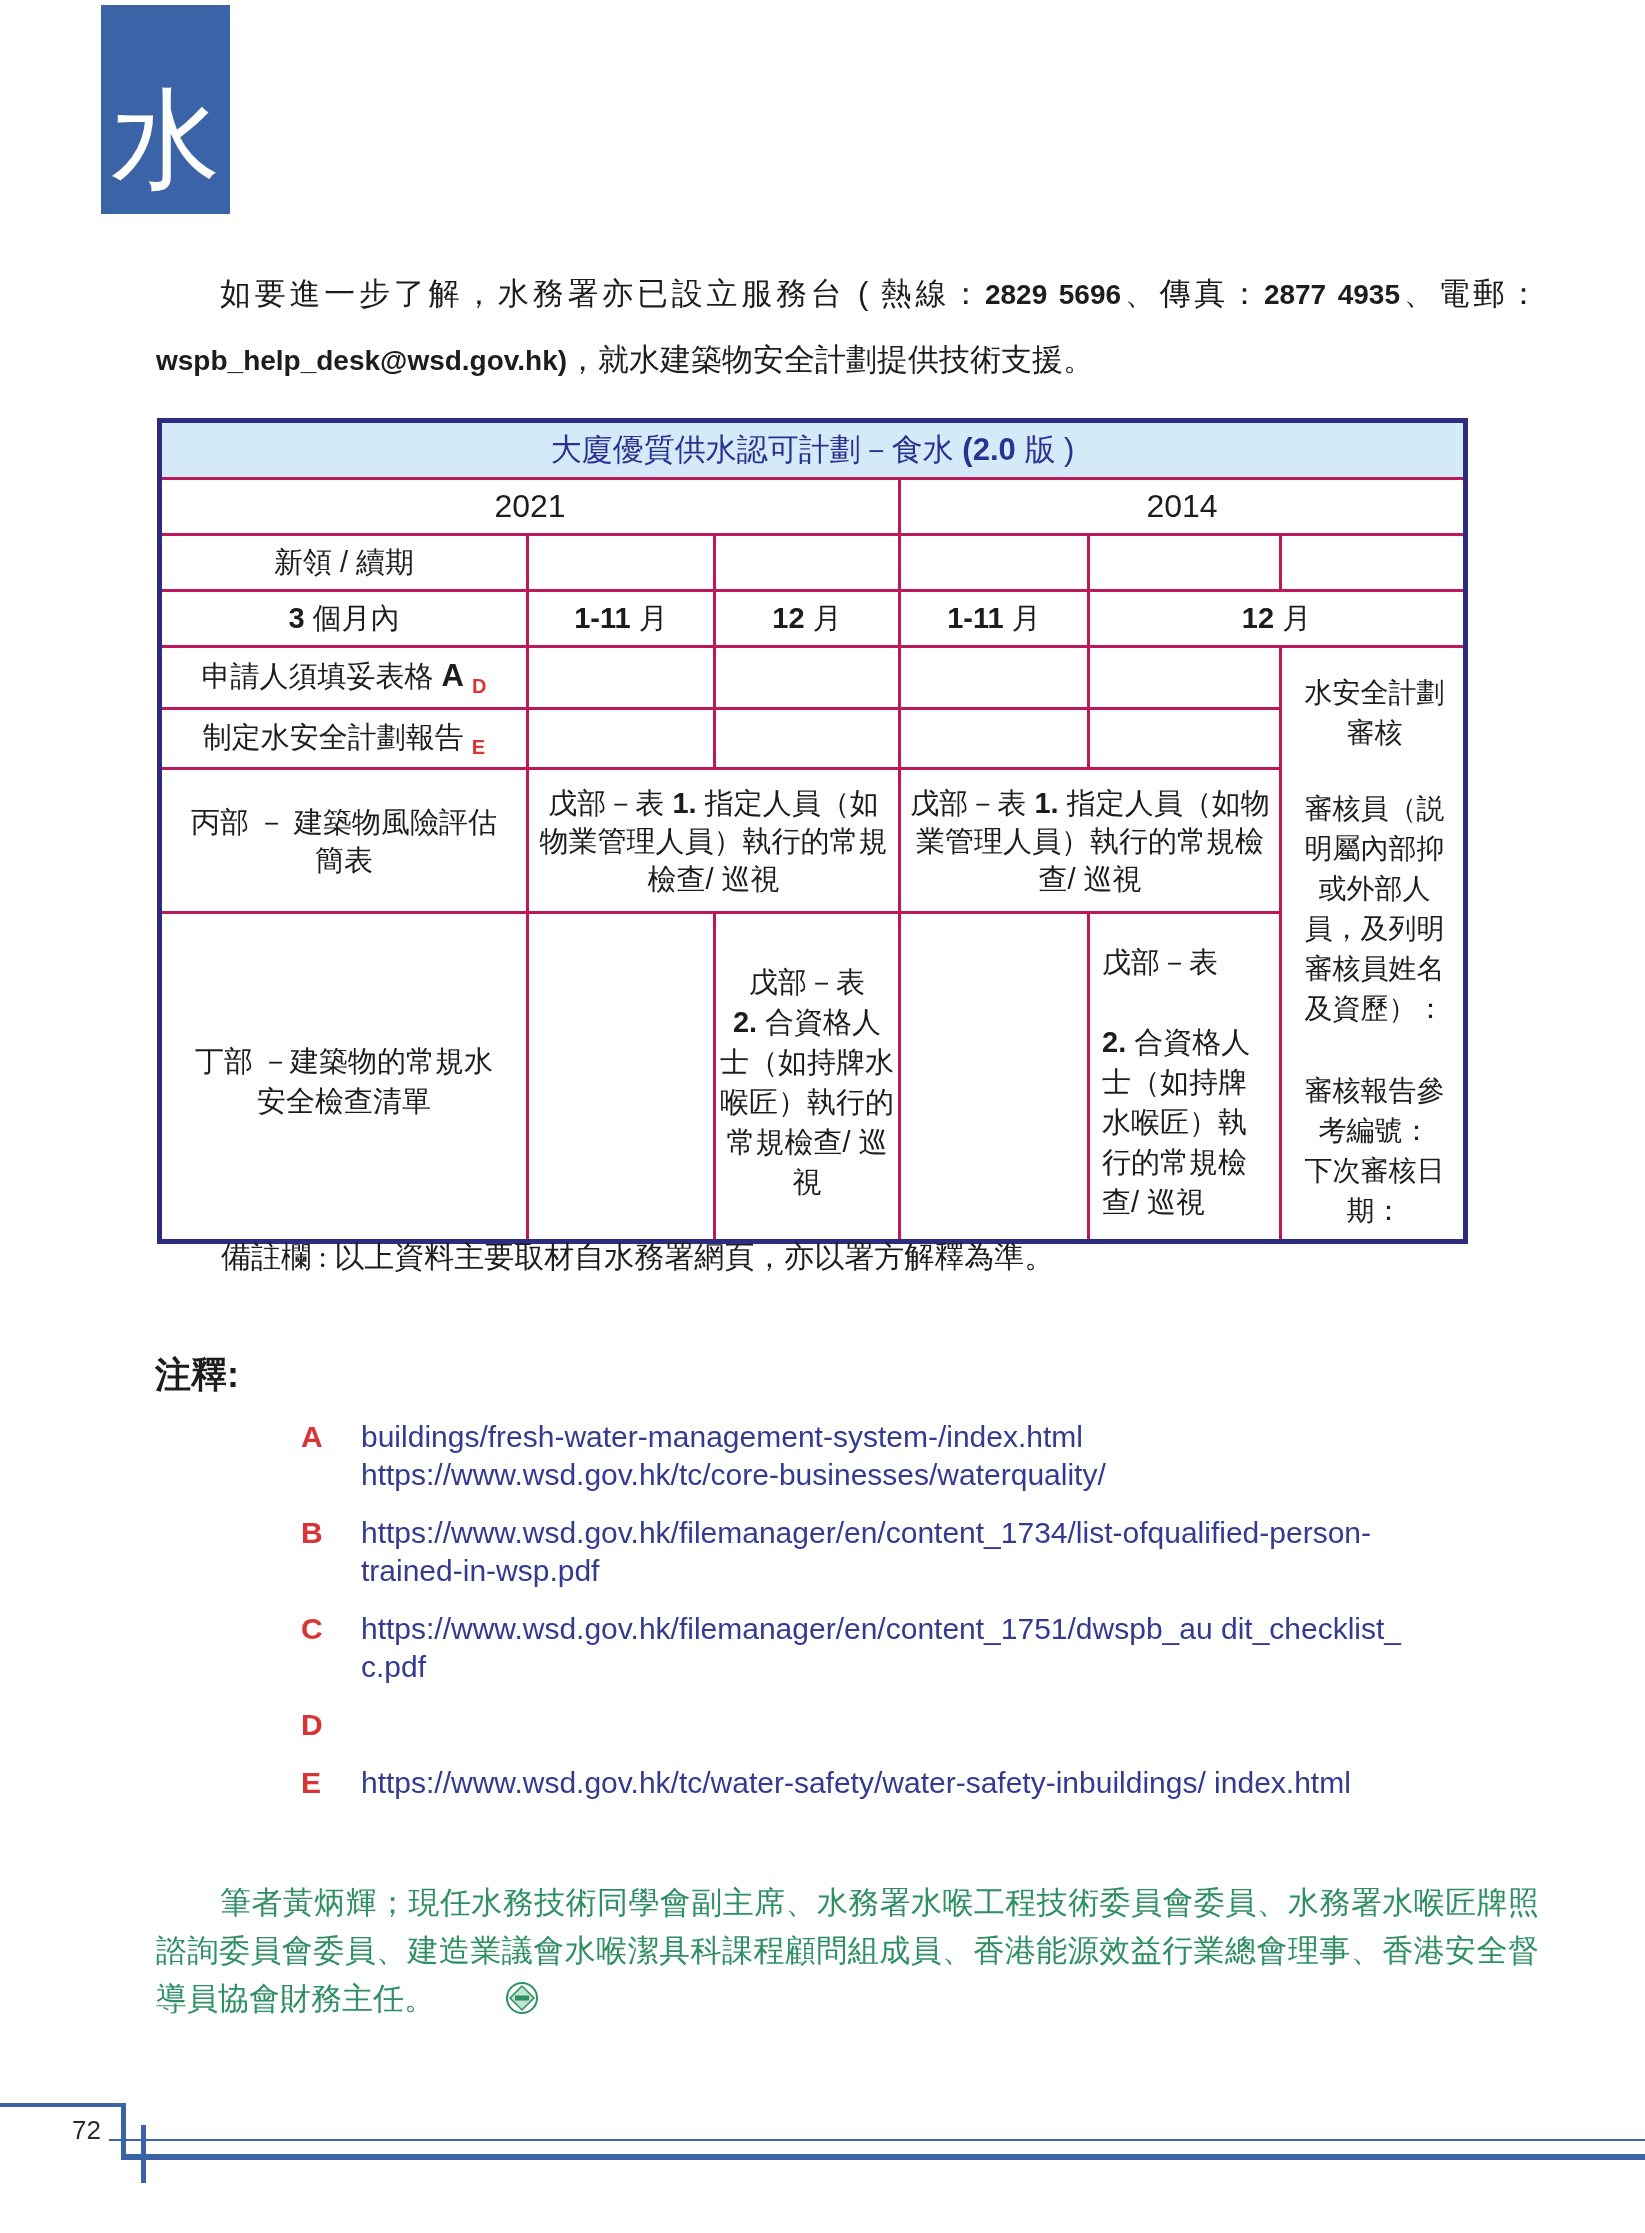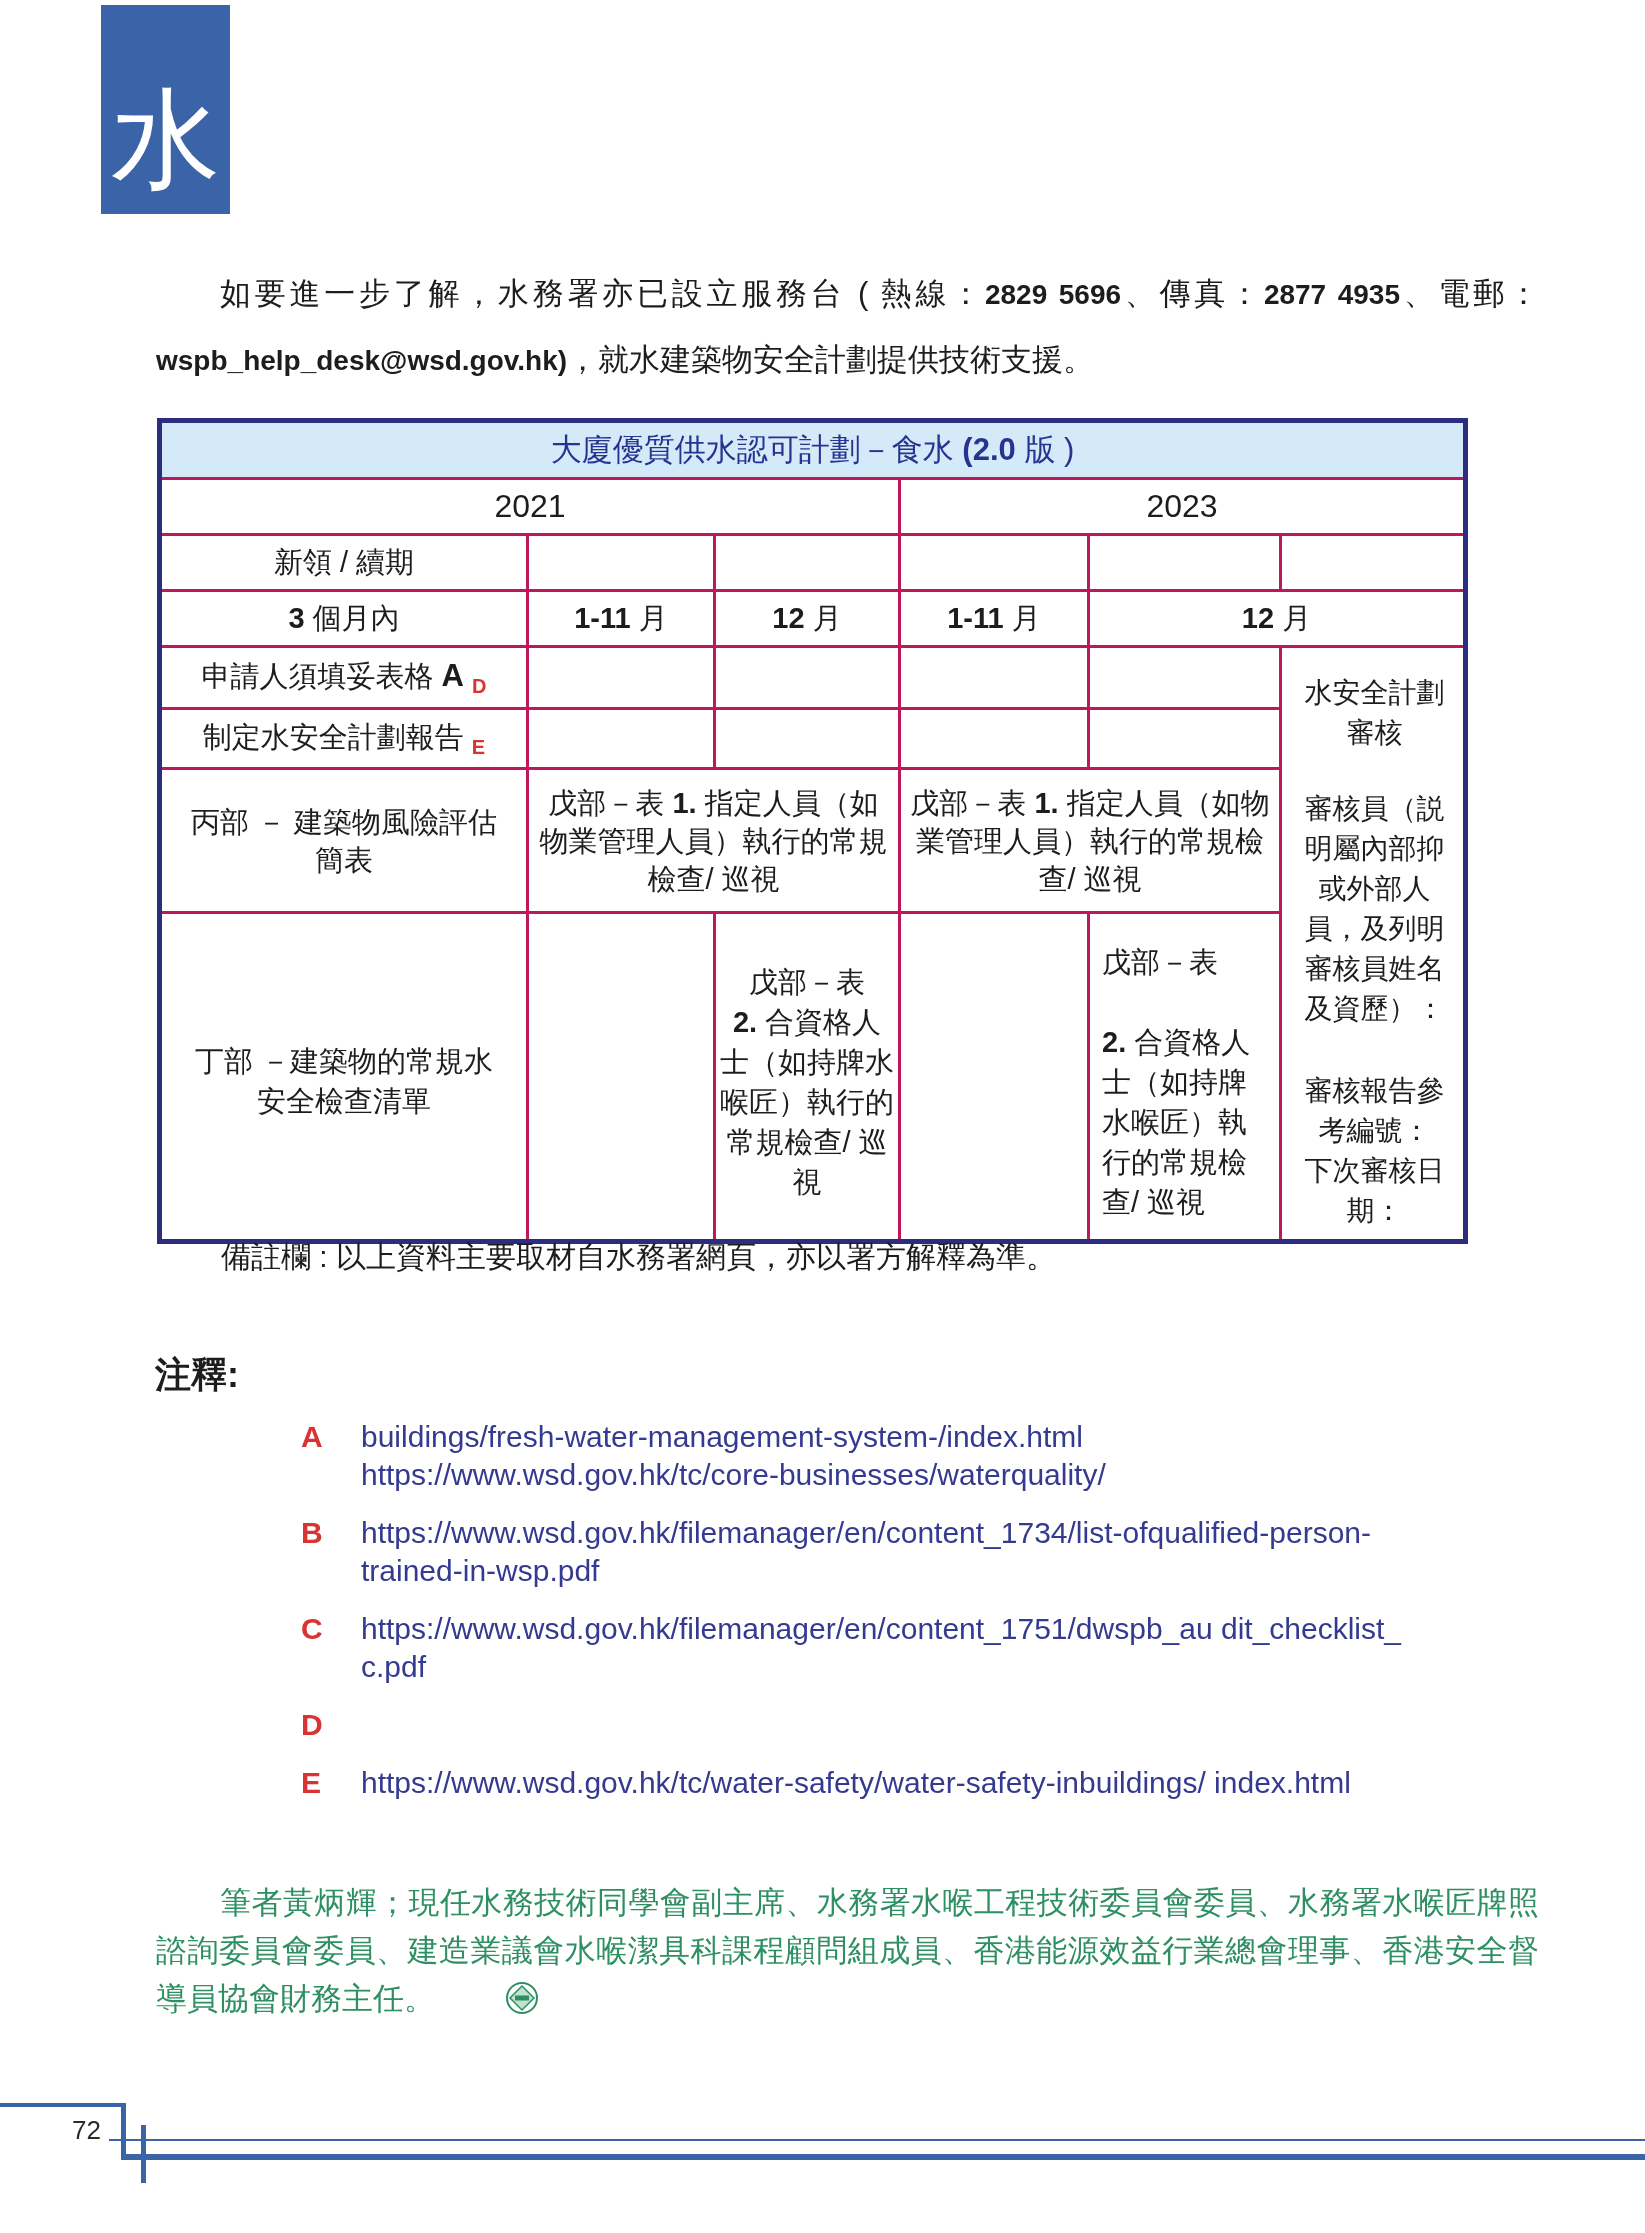--- a/index.html
+++ b/index.html
@@ -37,21 +37,21 @@
   .e2-left{text-align:left; padding-left:12px;}
   .gap-above{margin-top:40px;}
   sub.ref{color:var(--red); font-size:20px; font-weight:bold;}
   b.big-letter{font-size:31px;}
   td.audit-cell{vertical-align:top; text-align:left; padding:8px 6px 8px 10px;
         font-size:28px; line-height:40px;}
   .audit-p1{margin-bottom:36px;margin-top:17px;}
   .audit-p2{margin-bottom:42px;}
 
   
-  .remark{position:absolute; left:221px; top:1237px; font-size:30px;}
+  .remark{position:absolute; left:221px; top:1237px; font-size:30px;font-family:Liberation Serif, serif;}
   .fn-heading{position:absolute; left:155px; top:1351px; font-size:36px; font-weight:bold;}
   .footnotes{position:absolute; left:301px; top:1418px; width:1154px;}
   .fn-item{display:flex; margin-bottom:20px; font-size:30px; line-height:38px;}
   .fn-letter{width:60px; color:var(--red); font-weight:600; flex:none;}
   .fn-url{color:var(--link);}
   .url-line:empty{display:none;}
 
   
   .author{position:absolute; left:156px; top:1879px; width:1383px; font-size:31px;
           line-height:48px; text-indent:64px; text-align:justify; color:var(--green);}
@@ -86,21 +86,21 @@
       <col style="width:189px">
         <col style="width:192px">
         <col style="width:185px">
     </colgroup>
     <tbody>
         <tr style="height:58px">
       <td colspan="6" class="title-cell"><span>大廈優質供水認可計劃－食水 </span><b>(2.0</b><span> 版 )</span></td>
     </tr>
     <tr style="height:56px">
       <td colspan="3" class="year-cell">2021</td>
-      <td colspan="3" class="year-cell">2023</td>
+      <td colspan="3" class="year-cell">2014</td>
     </tr>
     <tr style="height:56px">
       <td>新領 / 續期</td>
       <td></td>
       <td></td>
       <td></td>
       <td></td>
       <td></td>
     </tr>
     <tr style="height:56px">

